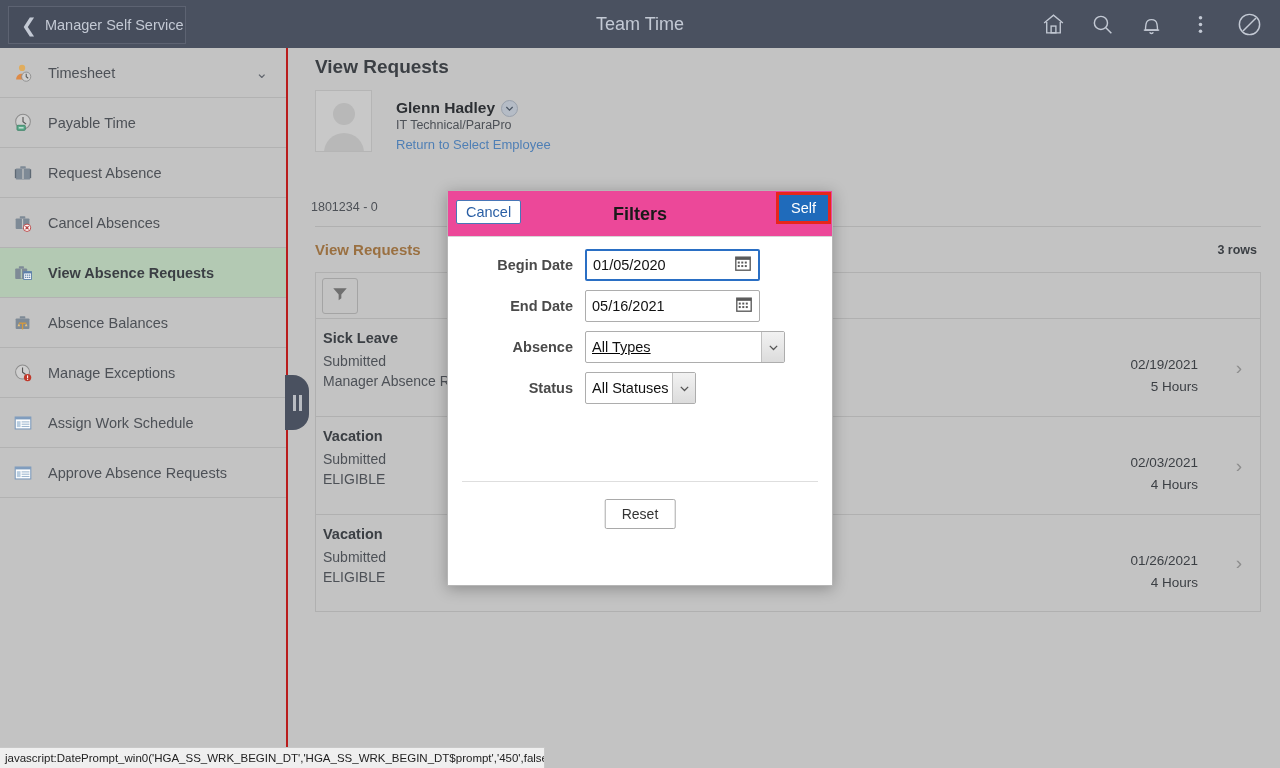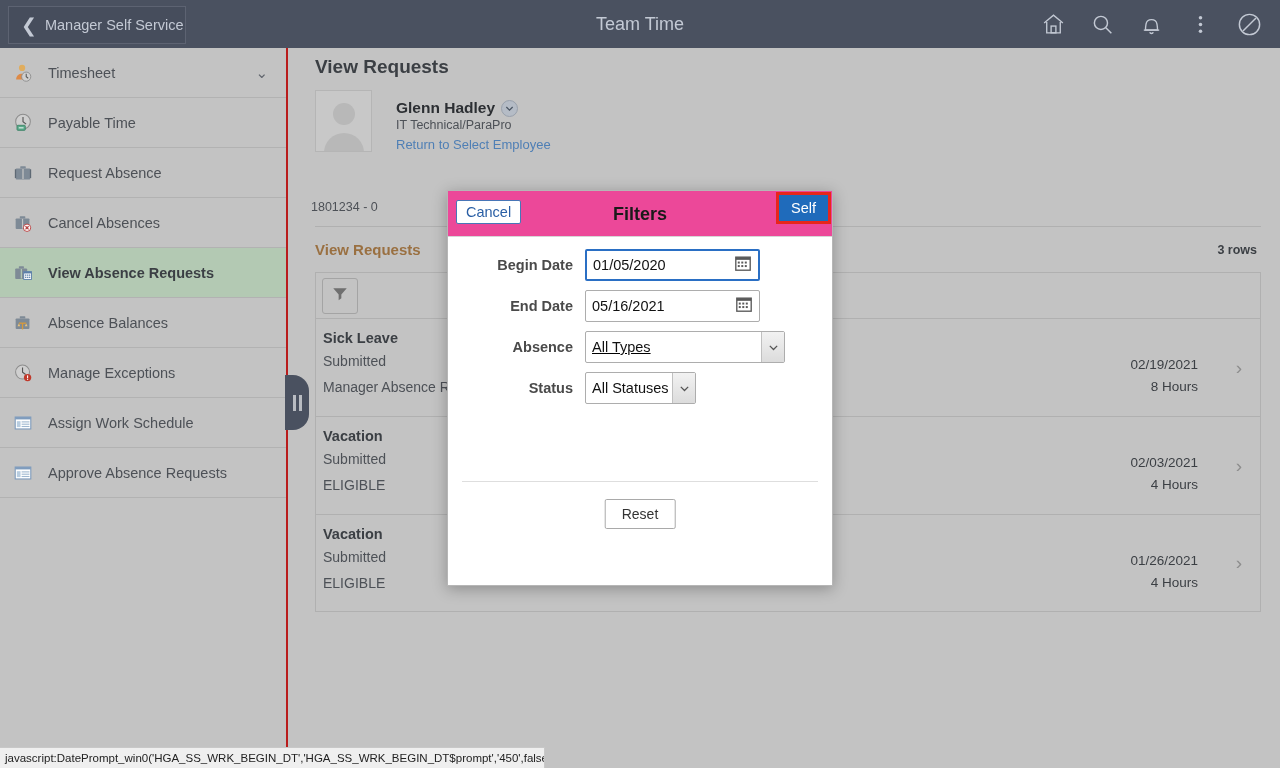--- a/index.html
+++ b/index.html
@@ -191,21 +191,21 @@
   .list-row:last-child { border-bottom: 1px solid #b0b0b0; }
   .lr-type {
     position: absolute; left: 7px; top: 11px;
     font-size: 14.5px; font-weight: bold; color: #3b3f44;
   }
   .lr-status {
     position: absolute; left: 7px; top: 34px;
     font-size: 14px; color: #4d5157;
   }
   .lr-detail {
-    position: absolute; left: 7px; top: 60px;
+    position: absolute; left: 7px; top: 54px;
     font-size: 14px; color: #4d5157;
   }
   .lr-sub {
     position: absolute; left: 7px; top: 99px;
     font-size: 14px; color: #4d5157;
   }
   .lr-date {
     position: absolute; right: 62px; top: 38px;
     font-size: 13.5px; color: #3b3f44;
   }
@@ -568,21 +568,21 @@
         </span>
       </div>
     </div>
 
     <div class="list-row">
       <div class="lr-type">Sick Leave</div>
       <div class="lr-status">Submitted</div>
       <div class="lr-detail">Manager Absence R</div>
       <div class="lr-sub">ELIGIBLE</div>
       <div class="lr-date">02/19/2021</div>
-      <div class="lr-hours">8 Hours</div>
+      <div class="lr-hours">5 Hours</div>
       <div class="lr-arrow">›</div>
     </div>
 
     <div class="list-row">
       <div class="lr-type">Vacation</div>
       <div class="lr-status">Submitted</div>
       <div class="lr-detail">ELIGIBLE</div>
       <div class="lr-date">02/03/2021</div>
       <div class="lr-hours">4 Hours</div>
       <div class="lr-arrow">›</div>

